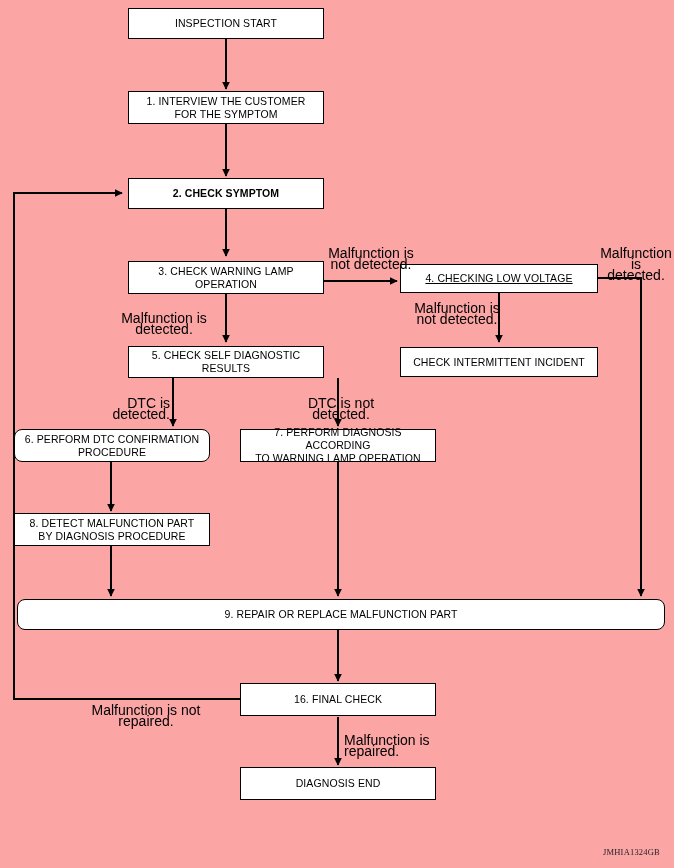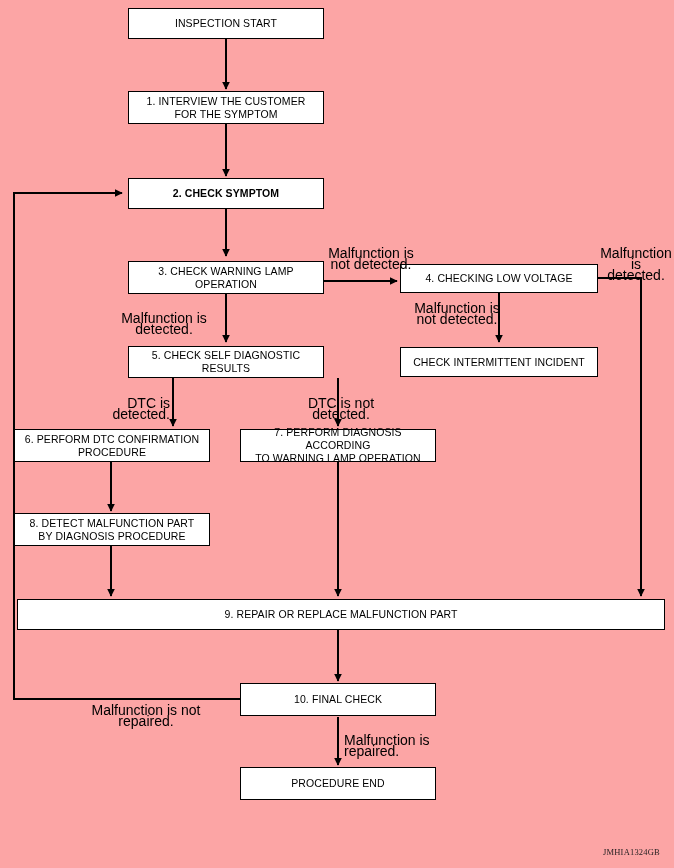--- a/index.html
+++ b/index.html
@@ -113,54 +113,54 @@
   </div>
 
   <div class="node" style="left:128px; top:178px; width:196px; height:31px;font-weight:bold;">
     <span>2. CHECK SYMPTOM</span>
   </div>
 
   <div class="node" style="left:128px; top:261px; width:196px; height:33px;">
     <span>3. CHECK WARNING LAMP<br>OPERATION</span>
   </div>
 
-  <div class="node" style="left:400px; top:264px; width:198px; height:29px;">
+  <div class="node" style="left:400px; top:264px; width:198px; height:29px;text-decoration:underline;">
     <span>4. CHECKING LOW VOLTAGE</span>
   </div>
 
   <div class="node" style="left:400px; top:347px; width:198px; height:30px;">
     <span>CHECK INTERMITTENT INCIDENT</span>
   </div>
 
   <div class="node" style="left:128px; top:346px; width:196px; height:32px;">
     <span>5. CHECK SELF DIAGNOSTIC<br>RESULTS</span>
   </div>
 
-  <div class="node" style="left:14px; top:429px; width:196px; height:33px;">
+  <div class="node" style="left:14px; top:429px; width:196px; height:33px;border-radius:8px;">
     <span>6. PERFORM DTC CONFIRMATION<br>PROCEDURE</span>
   </div>
 
   <div class="node" style="left:240px; top:429px; width:196px; height:33px;">
     <span>7. PERFORM DIAGNOSIS ACCORDING<br>TO WARNING LAMP OPERATION</span>
   </div>
 
   <div class="node" style="left:14px; top:513px; width:196px; height:33px;">
     <span>8. DETECT MALFUNCTION PART<br>BY DIAGNOSIS PROCEDURE</span>
   </div>
 
-  <div class="node" style="left:17px; top:599px; width:648px; height:31px;">
+  <div class="node" style="left:17px; top:599px; width:648px; height:31px;border-radius:8px;">
     <span>9. REPAIR OR REPLACE MALFUNCTION PART</span>
   </div>
 
   <div class="node" style="left:240px; top:683px; width:196px; height:33px;">
-    <span>10. FINAL CHECK</span>
+    <span>16. FINAL CHECK</span>
   </div>
 
   <div class="node" style="left:240px; top:767px; width:196px; height:33px;">
-    <span>PROCEDURE END</span>
+    <span>DIAGNOSIS END</span>
   </div>
 
   <div class="edge-label" style="left:328px; top:248px; width:86px;">Malfunction is
 not detected.</div>
 
   <div class="edge-label" style="left:598px; top:248px; width:76px;">Malfunction is
 detected.</div>
 
   <div class="edge-label" style="left:414px; top:303px; width:86px;">Malfunction is
 not detected.</div>

